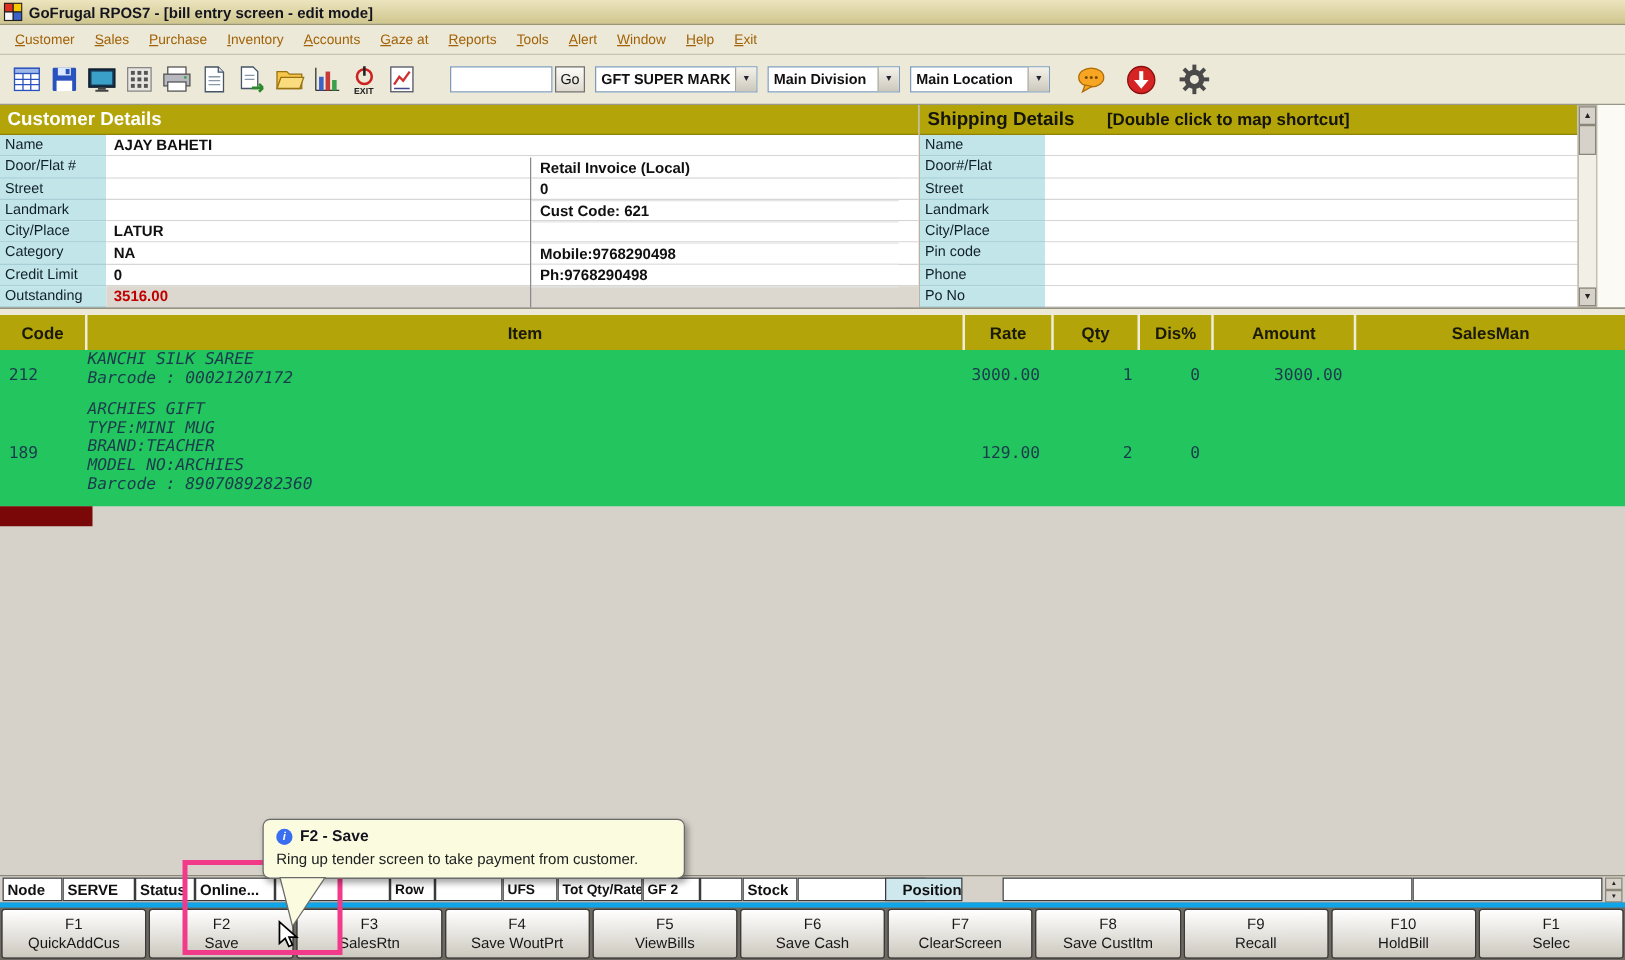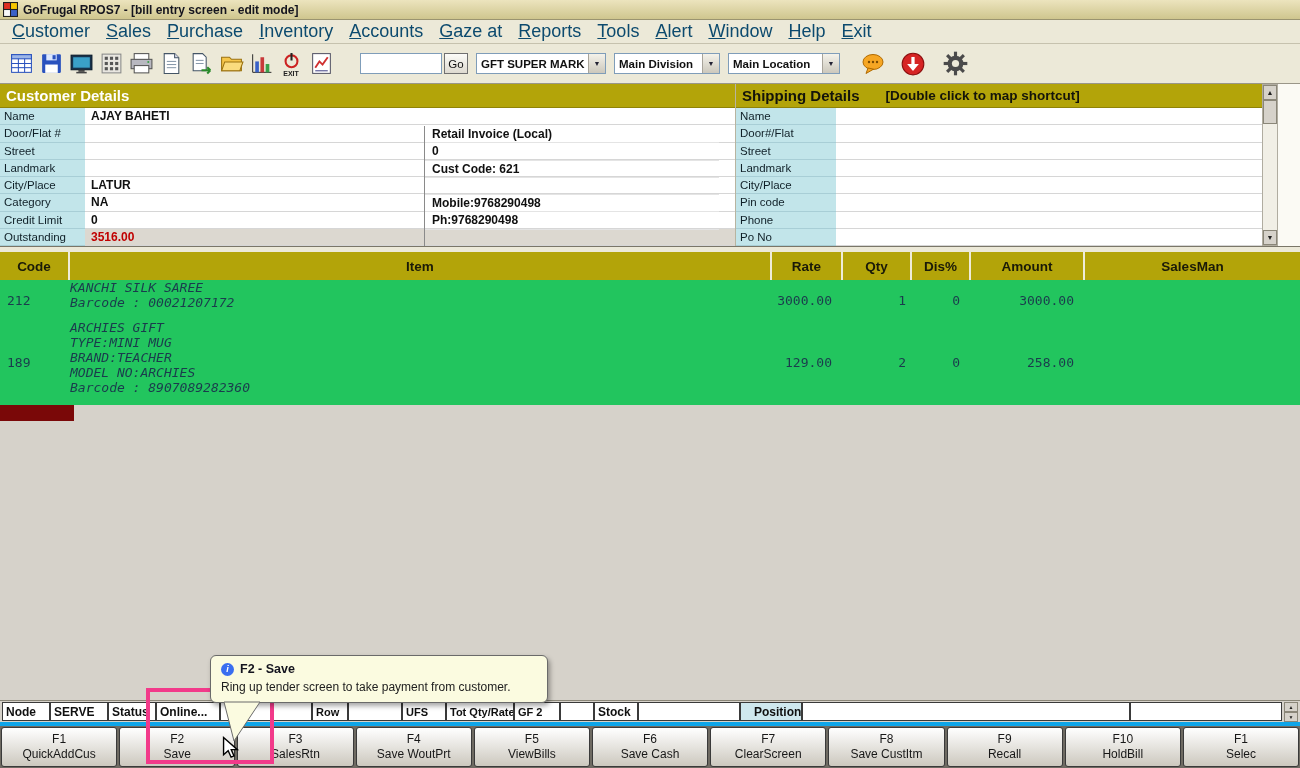--- a/index.html
+++ b/index.html
@@ -20,21 +20,21 @@
   }
   .logo { width:15px; height:15px; display:inline-flex; margin-right:5px; }
   .title-text { font-size:12px; font-weight:bold; color:#14141e; }
 
   
   .menubar {
     position:absolute; left:0; top:20px; width:1300px; height:24px;
     background:#ece9d8; border-bottom:1px solid #c6c2ae;
     display:flex; align-items:center; padding-left:4px;
   }
-  .menu-item { font-size:18px; color:#0c4a6e; padding:3px 8px; cursor:default;text-align:right; }
+  .menu-item { font-size:11px; color:#a16207; padding:3px 8px; cursor:default;text-align:right; }
   .menu-item u { text-decoration: underline; }
 
   
   .toolbar {
     position:absolute; left:0; top:44px; width:1300px; height:40px;
     background:#ece9d8; border-bottom:1px solid #9a9688;
     display:flex; align-items:center; padding-left:6px;
   }
   .tbtn { width:30px; height:34px; display:flex; align-items:center; justify-content:center; flex:none; }
   .tbtn.col { flex-direction:column; }
@@ -495,41 +495,40 @@
         <div class="icell w-item c-item">
           <div>ARCHIES GIFT</div>
           <div>TYPE:MINI MUG</div>
           <div>BRAND:TEACHER</div>
           <div>MODEL NO:ARCHIES</div>
           <div>Barcode : 8907089282360</div>
         </div>
         <div class="icell w-rate c-num">129.00</div>
         <div class="icell w-qty c-num c-qty">2</div>
         <div class="icell w-dis c-num">0</div>
-        <div class="icell w-amt c-num">258.00</div>
         <div class="icell w-sman"></div>
       </div>
     </div>
   <div class="sel-cell"></div>
 
   <div class="statusbar">
     <div class="sbc" style="left:2px;   width:48px;">Node</div>
     <div class="sbc" style="left:50px;  width:58px;">SERVE</div>
     <div class="sbc" style="left:108px; width:48px;">Status</div>
     <div class="sbc" style="left:156px; width:64px;">Online...</div>
     <div class="sbc" style="left:220px; width:92px;"></div>
     <div class="sbc small" style="left:312px; width:36px;">Row</div>
     <div class="sbc" style="left:348px; width:54px;"></div>
     <div class="sbc small" style="left:402px; width:44px;">UFS</div>
     <div class="sbc small" style="left:446px; width:68px;">Tot Qty/Rate</div>
     <div class="sbc small" style="left:514px; width:46px;">GF 2</div>
     <div class="sbc" style="left:560px; width:34px;"></div>
     <div class="sbc" style="left:594px; width:44px;">Stock</div>
     <div class="sbc" style="left:638px; width:102px;"></div>
-    <div class="sbc blue" style="left:740px; width:62px;padding-left:13px;">Position</div>
+    <div class="sbc blue" style="left:708px; width:62px;padding-left:13px;">Position</div>
     <div class="sbc" style="left:802px; width:328px;"></div>
     <div class="sbc" style="left:1130px; width:152px;"></div>
     <div class="sb-spin">
       <div>▲</div>
       <div>▼</div>
     </div>
   </div>
 
   <div class="fkeys">
       <div class="fkey">

